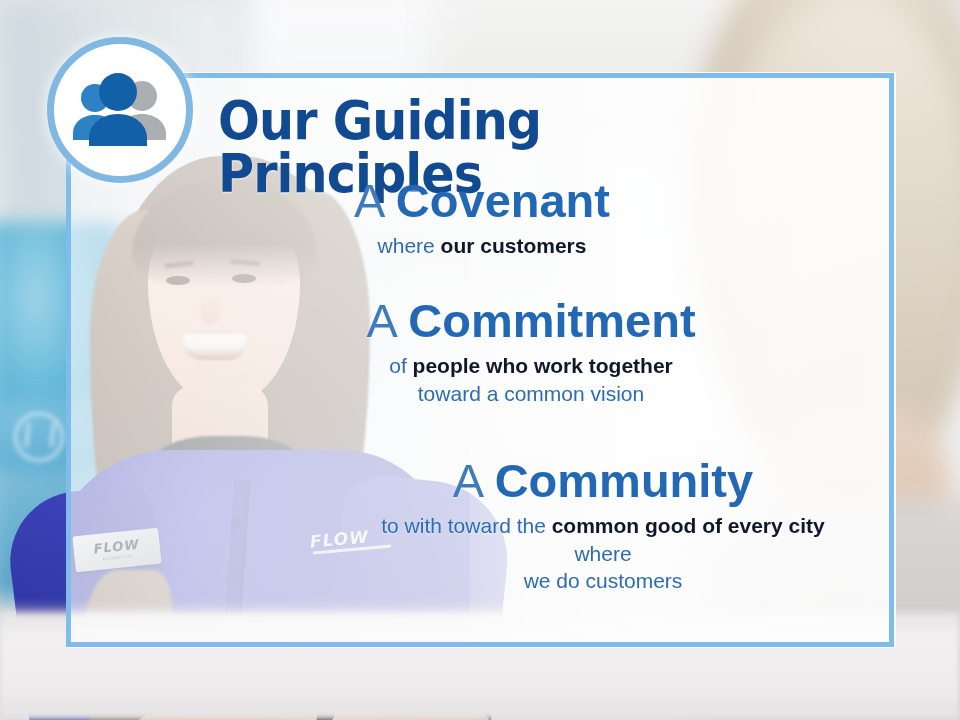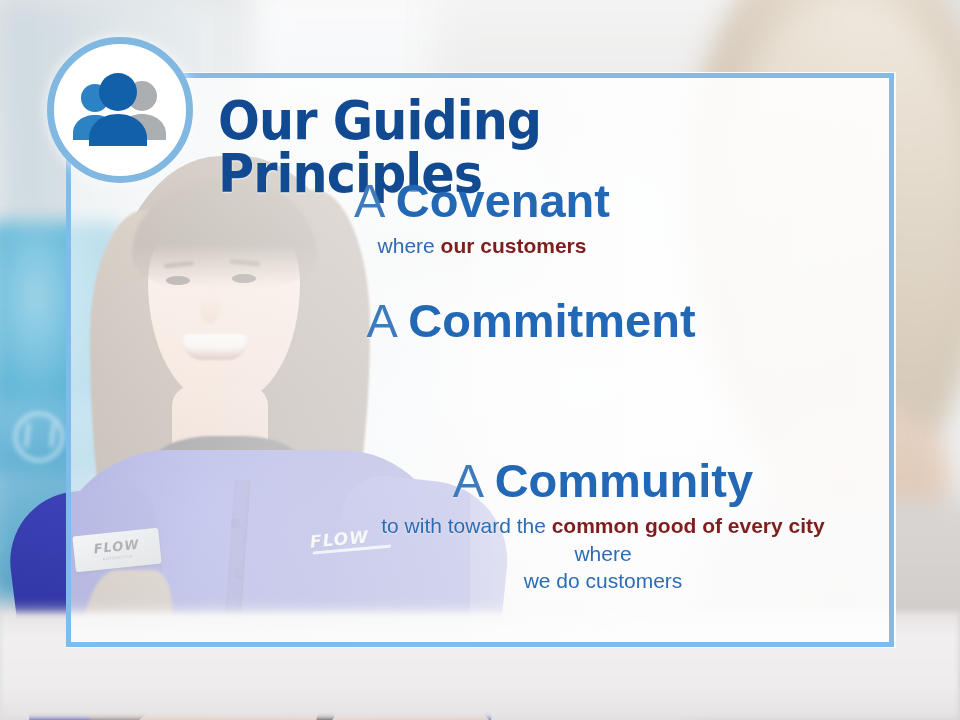--- a/index.html
+++ b/index.html
@@ -257,21 +257,21 @@
     color:#124A92;letter-spacing:-1px;
     text-shadow:0 1px 2px rgba(255,255,255,.75);
     transform:scaleX(.93);transform-origin:left center;
   }
 
   .block{position:absolute;text-align:center;color:#2C6CB4;text-shadow:0 1px 2px rgba(255,255,255,.6);}
   .head{line-height:1.02;white-space:nowrap;}
   .head .lite{font-weight:300;color:#3E7BBD;}
   .head .bold{font-weight:bold;color:#2368B4;}
   .sub{font-size:21px;line-height:1.32;color:#2C6CB4;margin-top:7px;}
-  .sub b{font-weight:bold;color:#7f1d1d;}
+  .sub b{font-weight:bold;color:#0f172a;}
 
   #b1{left:206px;top:108px;width:420px;}
   #b1 .head{font-size:47px;}
   #b2{left:250px;top:228px;width:430px;}
   #b2 .head{font-size:47px;}
   #b3{left:312px;top:388px;width:450px;}
   #b3 .head{font-size:47px;}
 </style>
 </head>
 <body>
@@ -346,20 +346,24 @@
       </div>
       <div class="sub">
         <span>where </span><b>our customers</b><span></span>
       </div>
     </div>
 
     <div class="block" id="b2">
       <div class="head">
         <span class="lite">A </span><span class="bold">Commitment</span>
       </div>
+      <div class="sub">
+        <span>of </span><b>people who work together</b><span></span><br>
+        <span>toward a common vision</span>
+      </div>
     </div>
 
     <div class="block" id="b3">
       <div class="head">
         <span class="lite">A </span><span class="bold">Community</span>
       </div>
       <div class="sub">
         <span>to with toward the </span><b>common good of every city</b><span> where</span><br>
         <span>we do customers</span>
       </div>

